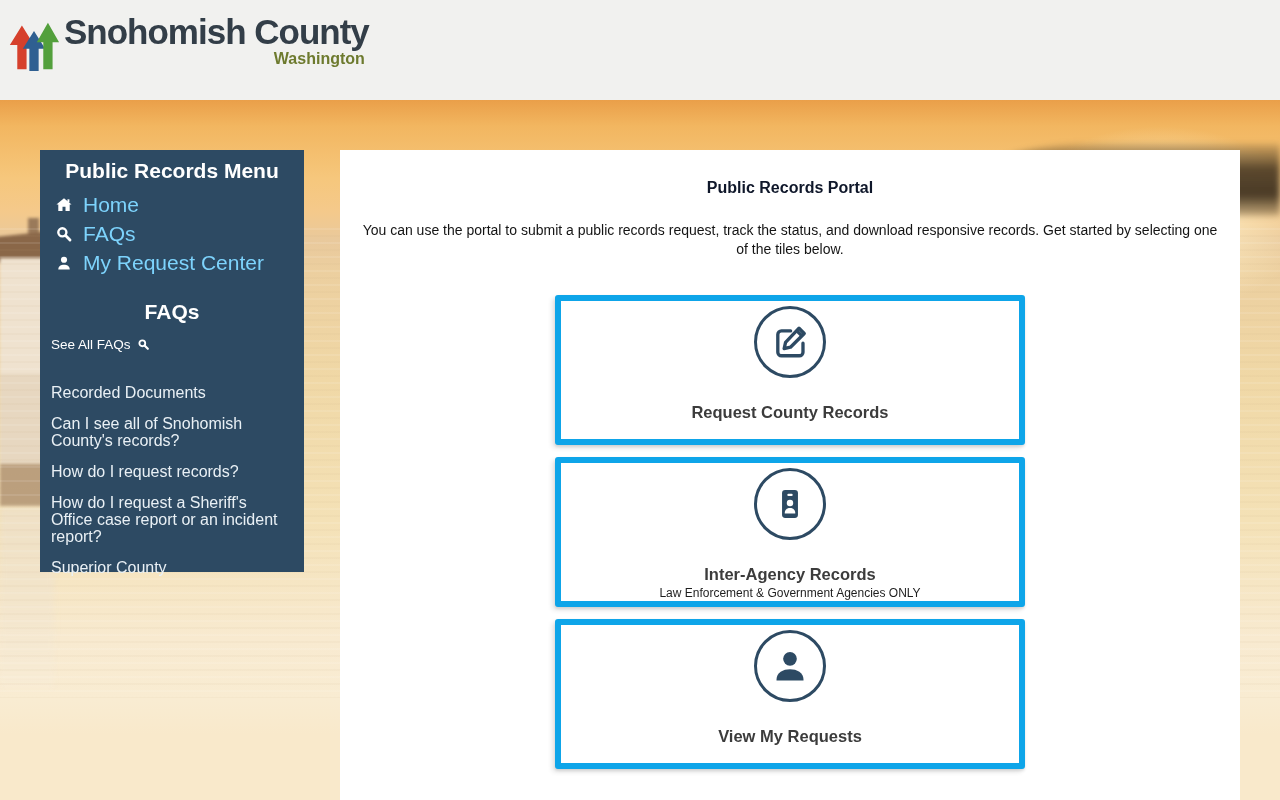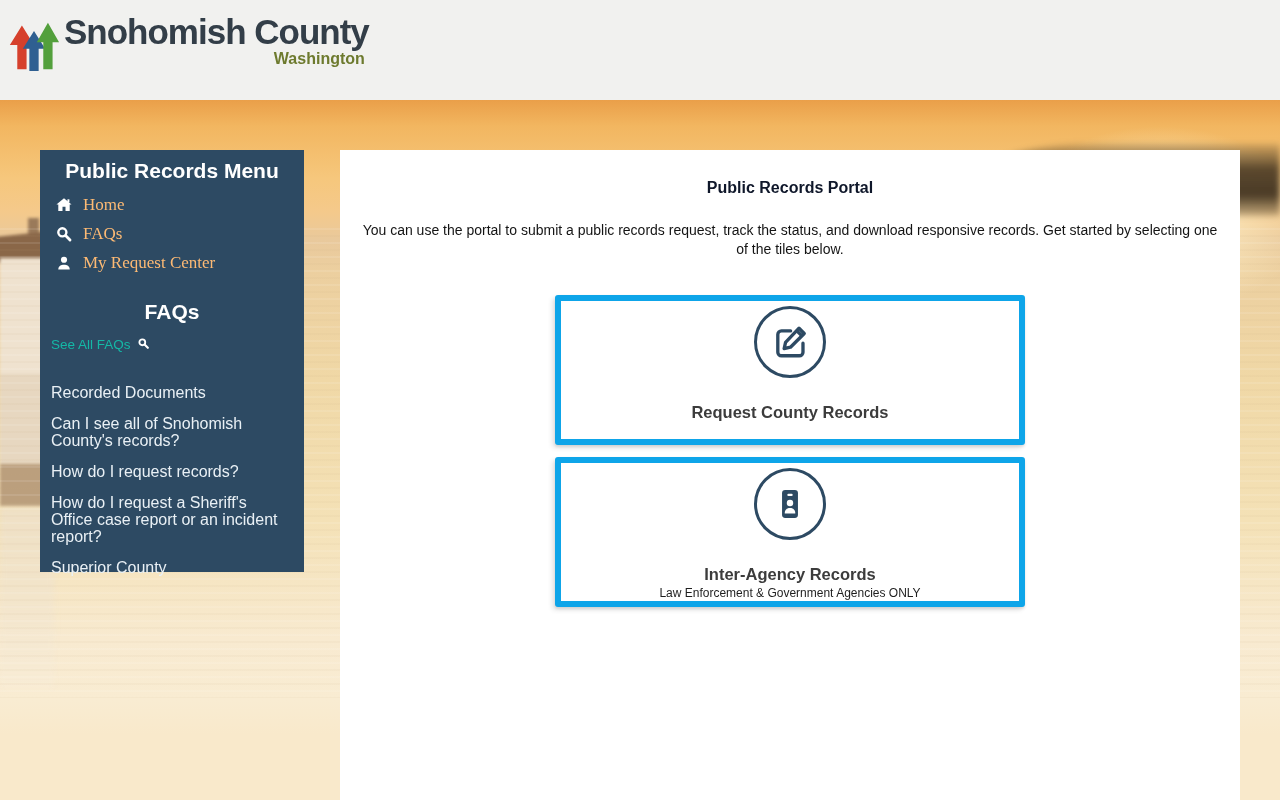--- a/index.html
+++ b/index.html
@@ -36,23 +36,23 @@
   .brand-text { margin-left:4px; }
   .brand-name { font-size:35px; font-weight:800; color:#333e48; letter-spacing:-1px; line-height:40px; white-space:nowrap; }
   .brand-sub { text-align:right; font-size:16px; font-weight:700; color:#6d7a2e; margin-top:-2px; padding-right:4px; }
 
   
   .sidebar { position:absolute; left:40px; top:150px; width:264px; height:422px; background:#2d4a63; z-index:3; color:#fff; }
   .sidebar-title { margin-top:8px; text-align:center; font-size:21px; font-weight:700; line-height:26px; color:#fff; }
   .menu { margin-top:6px; }
   .menu-item { display:flex; align-items:center; height:29px; padding-left:15px; cursor:pointer; }
   .menu-item .mi-icon { width:18px; height:18px; flex:0 0 18px; display:flex; }
-  .menu-item .mi-label { margin-left:10px; font-size:17px; color:#fdba74;font-family:Liberation Serif, serif; }
+  .menu-item .mi-label { margin-left:10px; font-size:21px; color:#7dd3fc; }
   .faq-title { margin-top:22px; text-align:center; font-size:21px; font-weight:700; line-height:26px; color:#fff; }
-  .see-all { margin-top:12px; padding-left:11px; display:flex; align-items:flex-start; font-size:13.5px; color:#14b8a6; cursor:pointer; }
+  .see-all { margin-top:12px; padding-left:11px; display:flex; align-items:center; font-size:13.5px; color:#ffffff; cursor:pointer; }
   .see-all svg { width:13px; height:13px; margin-left:6px; }
   .faq-links { margin-top:32px; }
   .faq-link { font-size:16px; line-height:17px; margin-bottom:14px; padding:0 26px 0 11px; color:#e9f0f5; cursor:pointer; }
 
   
   .content { position:absolute; left:340px; top:150px; width:900px; height:650px; background:#fff; z-index:2; padding-top:24px; }
   .portal-title { text-align:center; font-size:16px; font-weight:700; color:#0f172a; line-height:27px; margin-bottom:20px; }
   .portal-intro { width:860px; margin:0 auto 36px; text-align:center; font-size:14px; line-height:19px; color:#141414; }
   .tile { width:470px; height:150px; margin:0 auto 12px; background:#fff; border:6px solid #0ea5e9; border-radius:3px;
     box-shadow:-3px 3px 5px rgba(0,0,0,.10), 0 2px 3px rgba(0,0,0,.10); text-align:center; padding-top:5px; cursor:pointer; }
@@ -175,16 +175,25 @@
           <rect x="6.7" y="2.7" width="10.6" height="18.6" rx="2.1" fill="#2d4a63"></rect>
           <rect x="10.2" y="5.2" width="3.6" height="1.5" rx=".75" fill="#fff"></rect>
           <circle cx="12" cy="11.3" r="2.15" fill="#fff"></circle>
           <path d="M8.5 18 c0-2.2 1.6-3.3 3.5-3.3 s3.5 1.1 3.5 3.3 v.3 h-7 z" fill="#fff"></path>
         </svg>
       </div>
       <div class="tile-label">Inter-Agency Records</div>
       <div class="tile-sub">Law Enforcement &amp; Government Agencies ONLY</div>
     </div>
 
+    <div class="tile">
+      <div class="tile-circle">
+        <svg viewBox="0 0 24 24" width="40" height="40">
+          <circle cx="12" cy="7.7" r="4.1" fill="#2d4a63"></circle>
+          <path d="M3.9 20.3 c0-4.5 4-6.4 8.1-6.4 s8.1 1.9 8.1 6.4 v.4 H3.9 z" fill="#2d4a63"></path>
+        </svg>
+      </div>
+      <div class="tile-label">View My Requests</div>
+    </div>
   </div>
 
 
 </div>
 
 </body></html>

